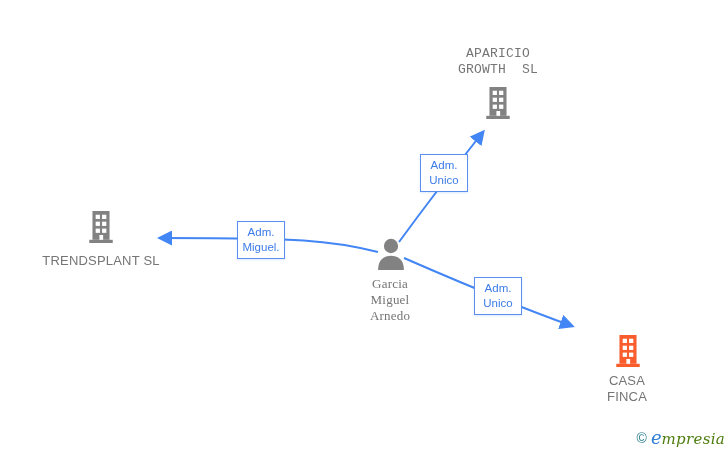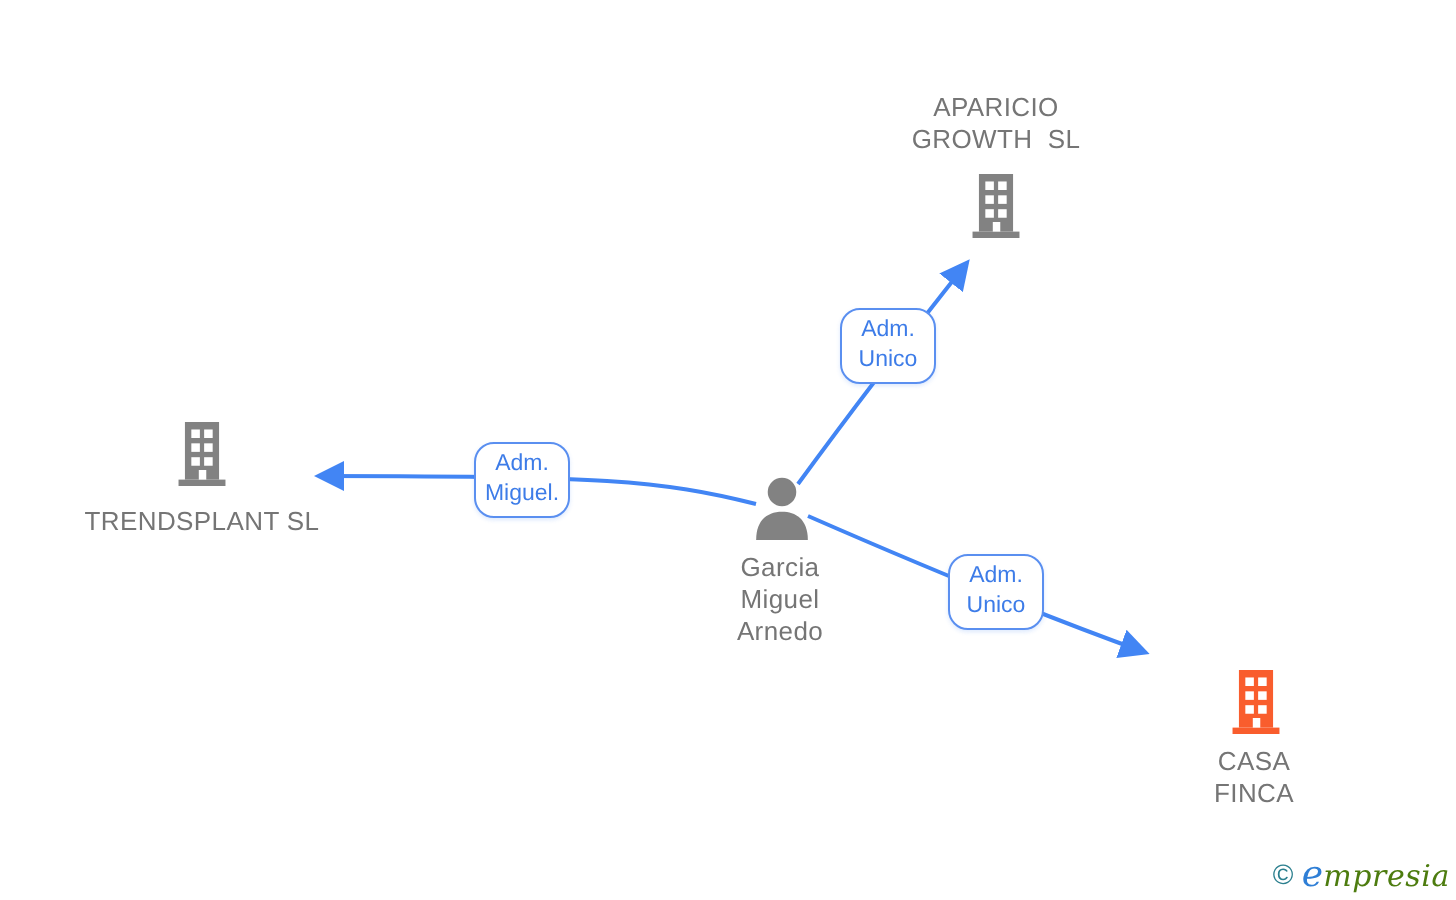--- a/index.html
+++ b/index.html
@@ -12,31 +12,31 @@
   .node-icon{display:block;margin:0 auto;}
   .gray{color:#828282;}
   .orange{color:#f95d2d;}
   .node-label{
     position:absolute;z-index:2;width:160px;text-align:center;
     color:#757575;font-size:13px;line-height:16px;letter-spacing:.2px;
   }
   .node-label .node-label-line{white-space:pre;}
   .edge-label{
     position:absolute;z-index:3;width:46px;padding:3px 0;
-    background:#ffffff;border:1.5px solid #5a8ff0;border-radius:10px;
+    background:#ffffff;border:1.5px solid #5a8ff0;border-radius:0;
     color:#3d7ce8;font-size:11.5px;line-height:15px;text-align:center;
     box-shadow:0 1px 2px rgba(66,133,244,.18);
   }
   
   #node-aparicio{left:482px;top:87px;}
-  #label-aparicio{left:418px;top:46px;}
+  #label-aparicio{left:418px;top:46px;font-family:Liberation Mono, monospace;}
   #node-trendsplant{left:85px;top:211px;}
   #label-trendsplant{left:21px;top:253px;}
   #node-person{left:376px;top:238px;}
-  #label-person{left:310px;top:276px;}
+  #label-person{left:310px;top:276px;font-family:Liberation Serif, serif;}
   #node-finca{left:612px;top:335px;}
   #label-finca{left:547px;top:373px;}
   
   #elabel-aparicio{left:420px;top:154px;}
   #elabel-trendsplant{left:237px;top:221px;}
   #elabel-finca{left:474px;top:277px;}
   
   #watermark{
     position:absolute;right:3px;bottom:2px;z-index:4;cursor:pointer;
     font-size:15px;white-space:nowrap;

